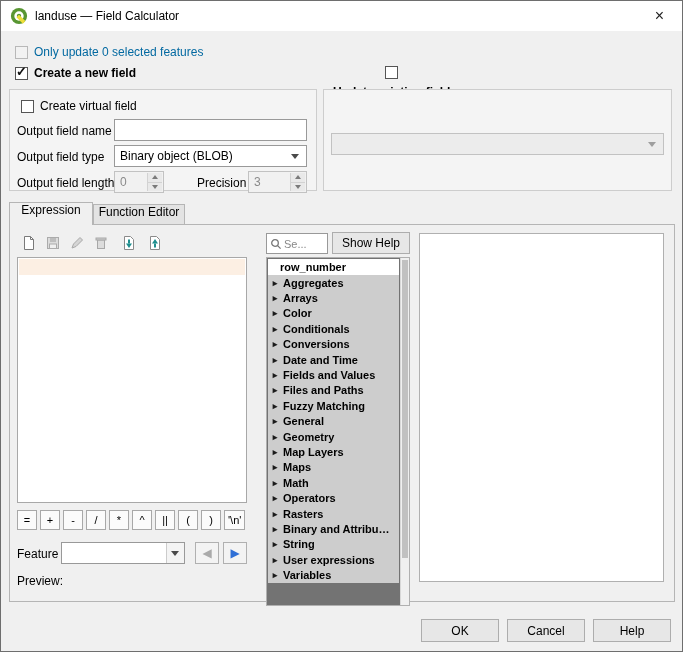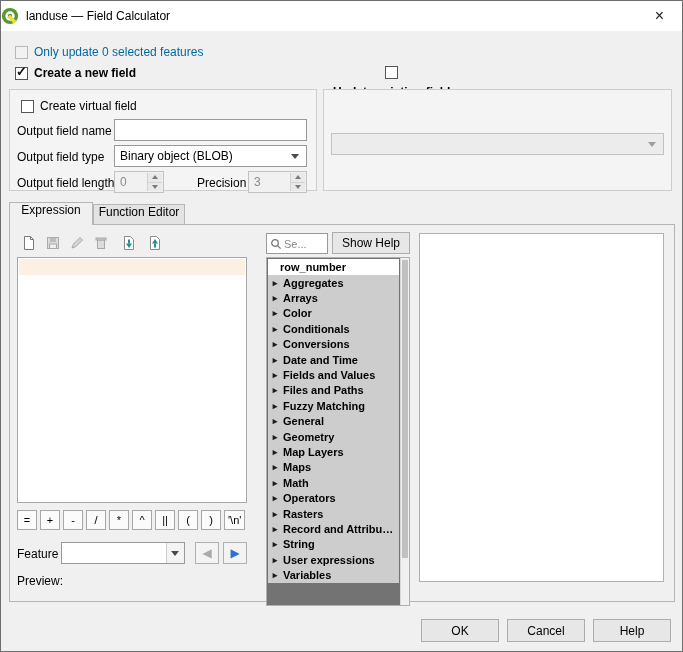--- a/index.html
+++ b/index.html
@@ -1,21 +1,21 @@
 <!DOCTYPE html>
 <html><head>
 <meta charset="utf-8">
 <style>
   * { margin:0; padding:0; box-sizing:border-box; }
   html,body { background:#cfcfcf; }
   body { font-family:"Liberation Sans", sans-serif; font-size:12px; color:#000; }
   .dialog { position:relative; width:683px; height:652px; background:#f0f0f0; border:1px solid #6e6e6e; overflow:hidden; }
 
   
-  .titlebar { position:absolute; left:0; top:0; right:0; height:30px; background:#ffffff; display:flex; align-items:center; gap:7px; }
+  .titlebar { position:absolute; left:0; top:0; right:0; height:30px; background:#ffffff; display:flex; align-items:center; padding-left:9px; gap:7px; }
   .title-text { font-size:12px; }
   .close-btn { position:absolute; right:0; top:0; width:45px; height:30px; display:flex; align-items:center; justify-content:center; font-size:16px; color:#222; cursor:default; background:#fff; border:none; }
 
   .lbl { position:absolute; font-size:12px; white-space:nowrap; }
   .disabled-text { color:#0369a1; }
   .bold { font-weight:bold; }
 
   
   .checkbox { width:13px; height:13px; border:1px solid #555; background:#fff; display:inline-block; position:relative; flex:none; }
   .checkbox.checked::after { content:"✓"; position:absolute; left:0px; top:-4px; font-size:13px; font-weight:bold; color:#111; }
@@ -305,21 +305,21 @@
         <div class="group-row">
     <span class="tri">▸</span>
     <span>Operators</span>
   </div>
         <div class="group-row">
     <span class="tri">▸</span>
     <span>Rasters</span>
   </div>
         <div class="group-row">
     <span class="tri">▸</span>
-    <span>Record and Attribu…</span>
+    <span>Binary and Attribu…</span>
   </div>
         <div class="group-row">
     <span class="tri">▸</span>
     <span>String</span>
   </div>
         <div class="group-row">
     <span class="tri">▸</span>
     <span>User expressions</span>
   </div>
         <div class="group-row">

